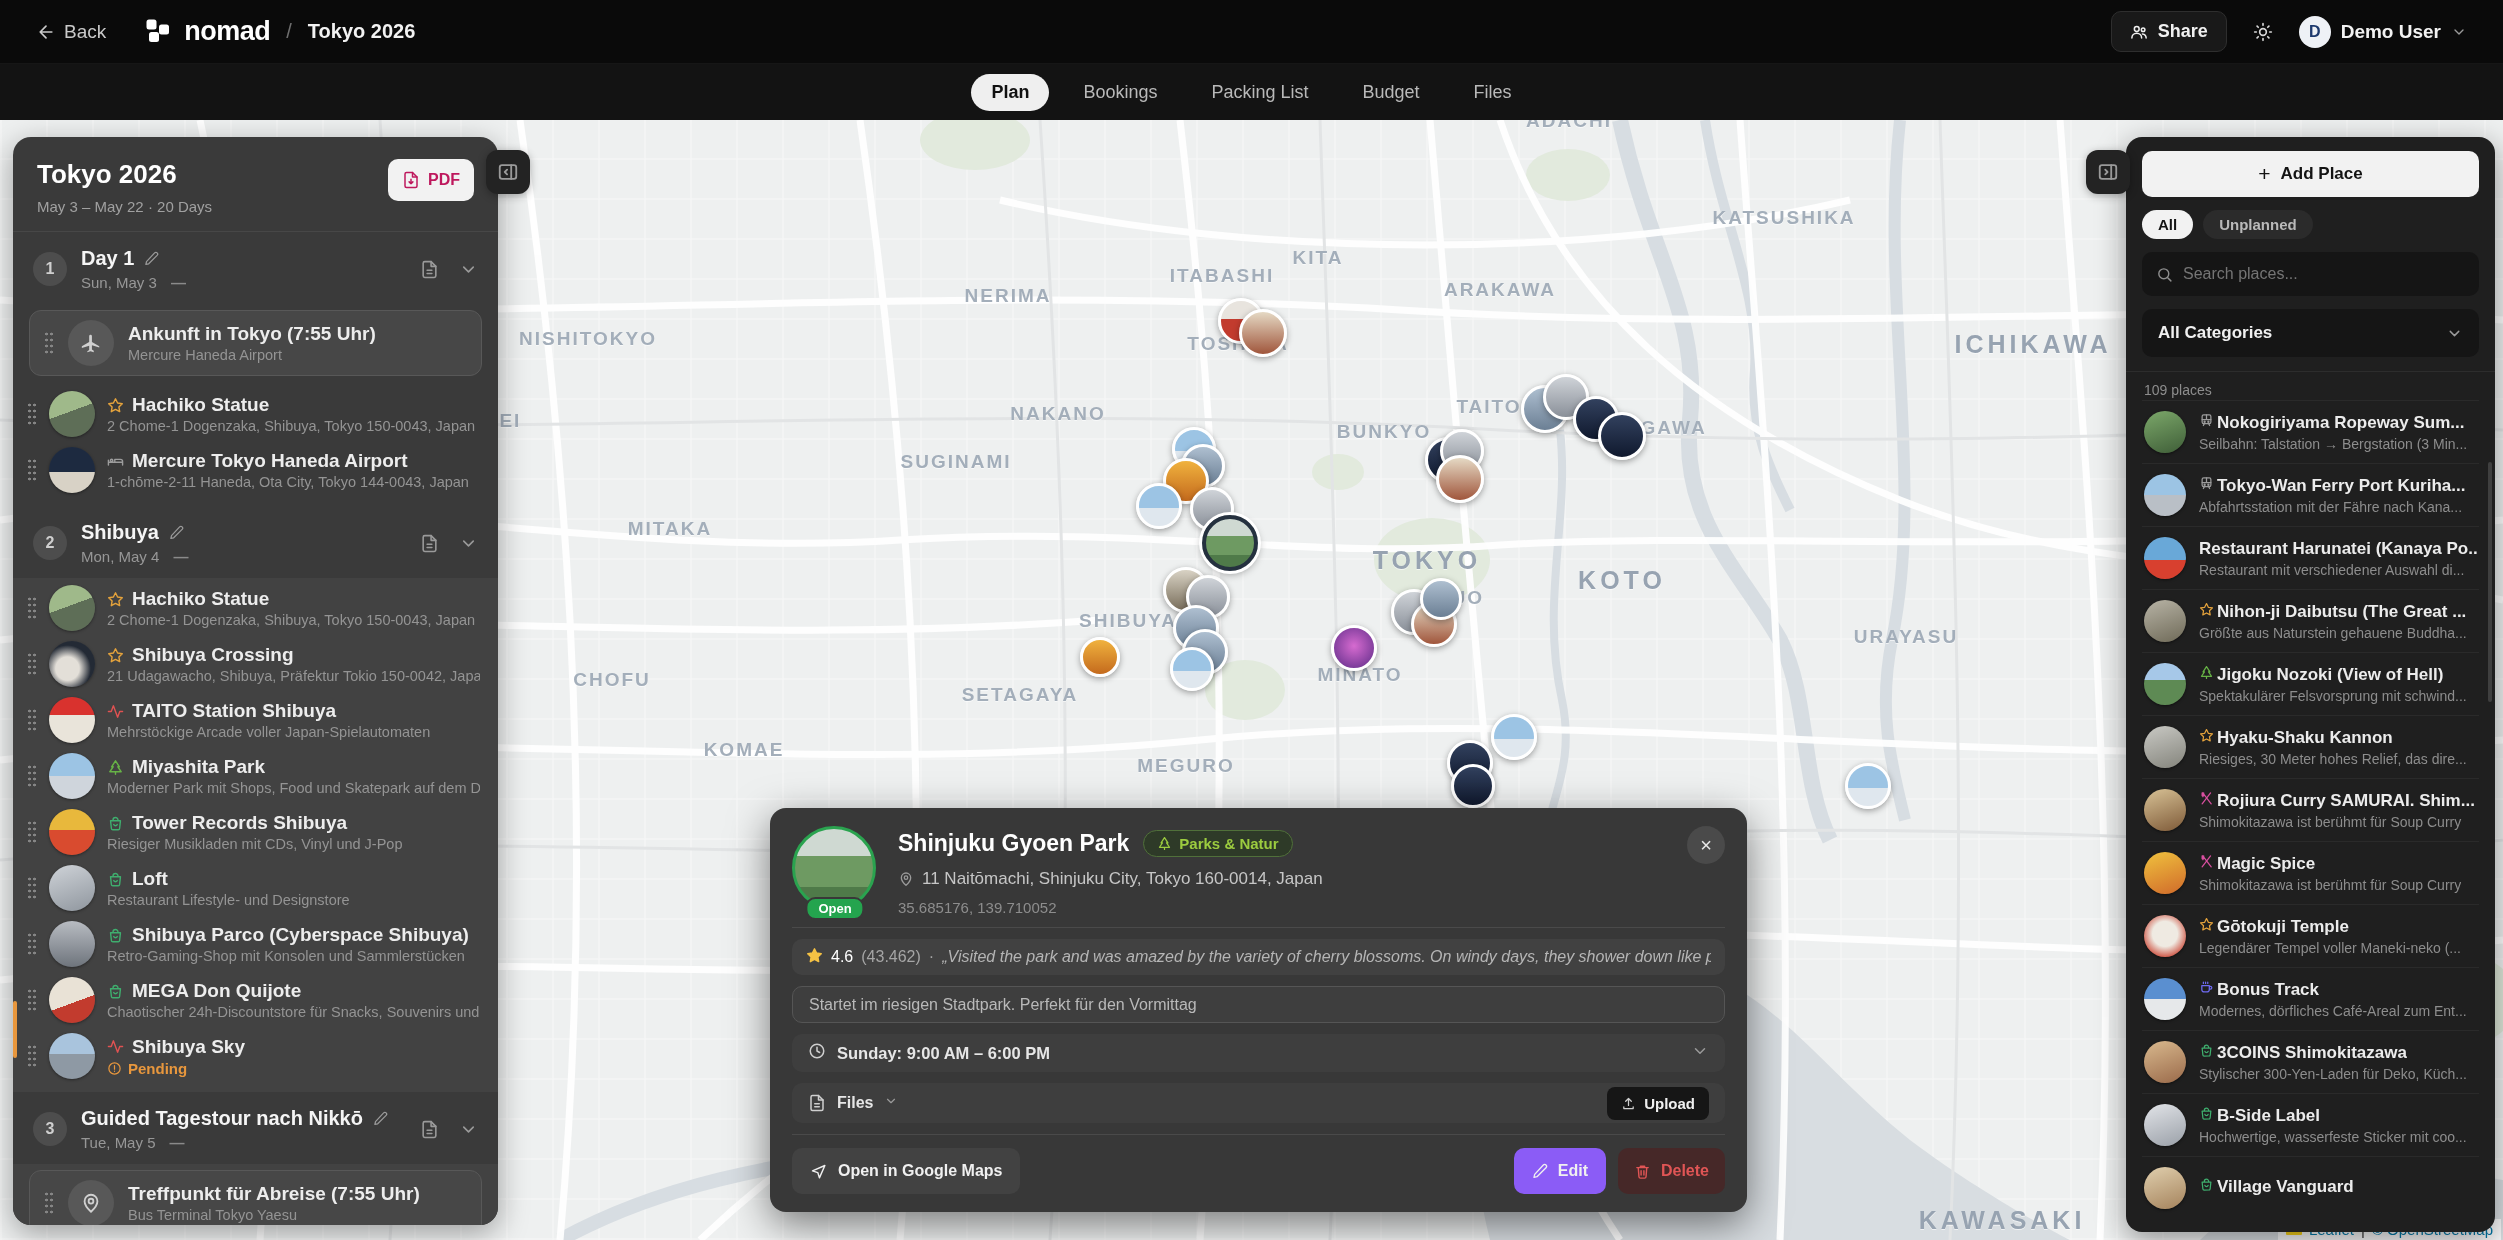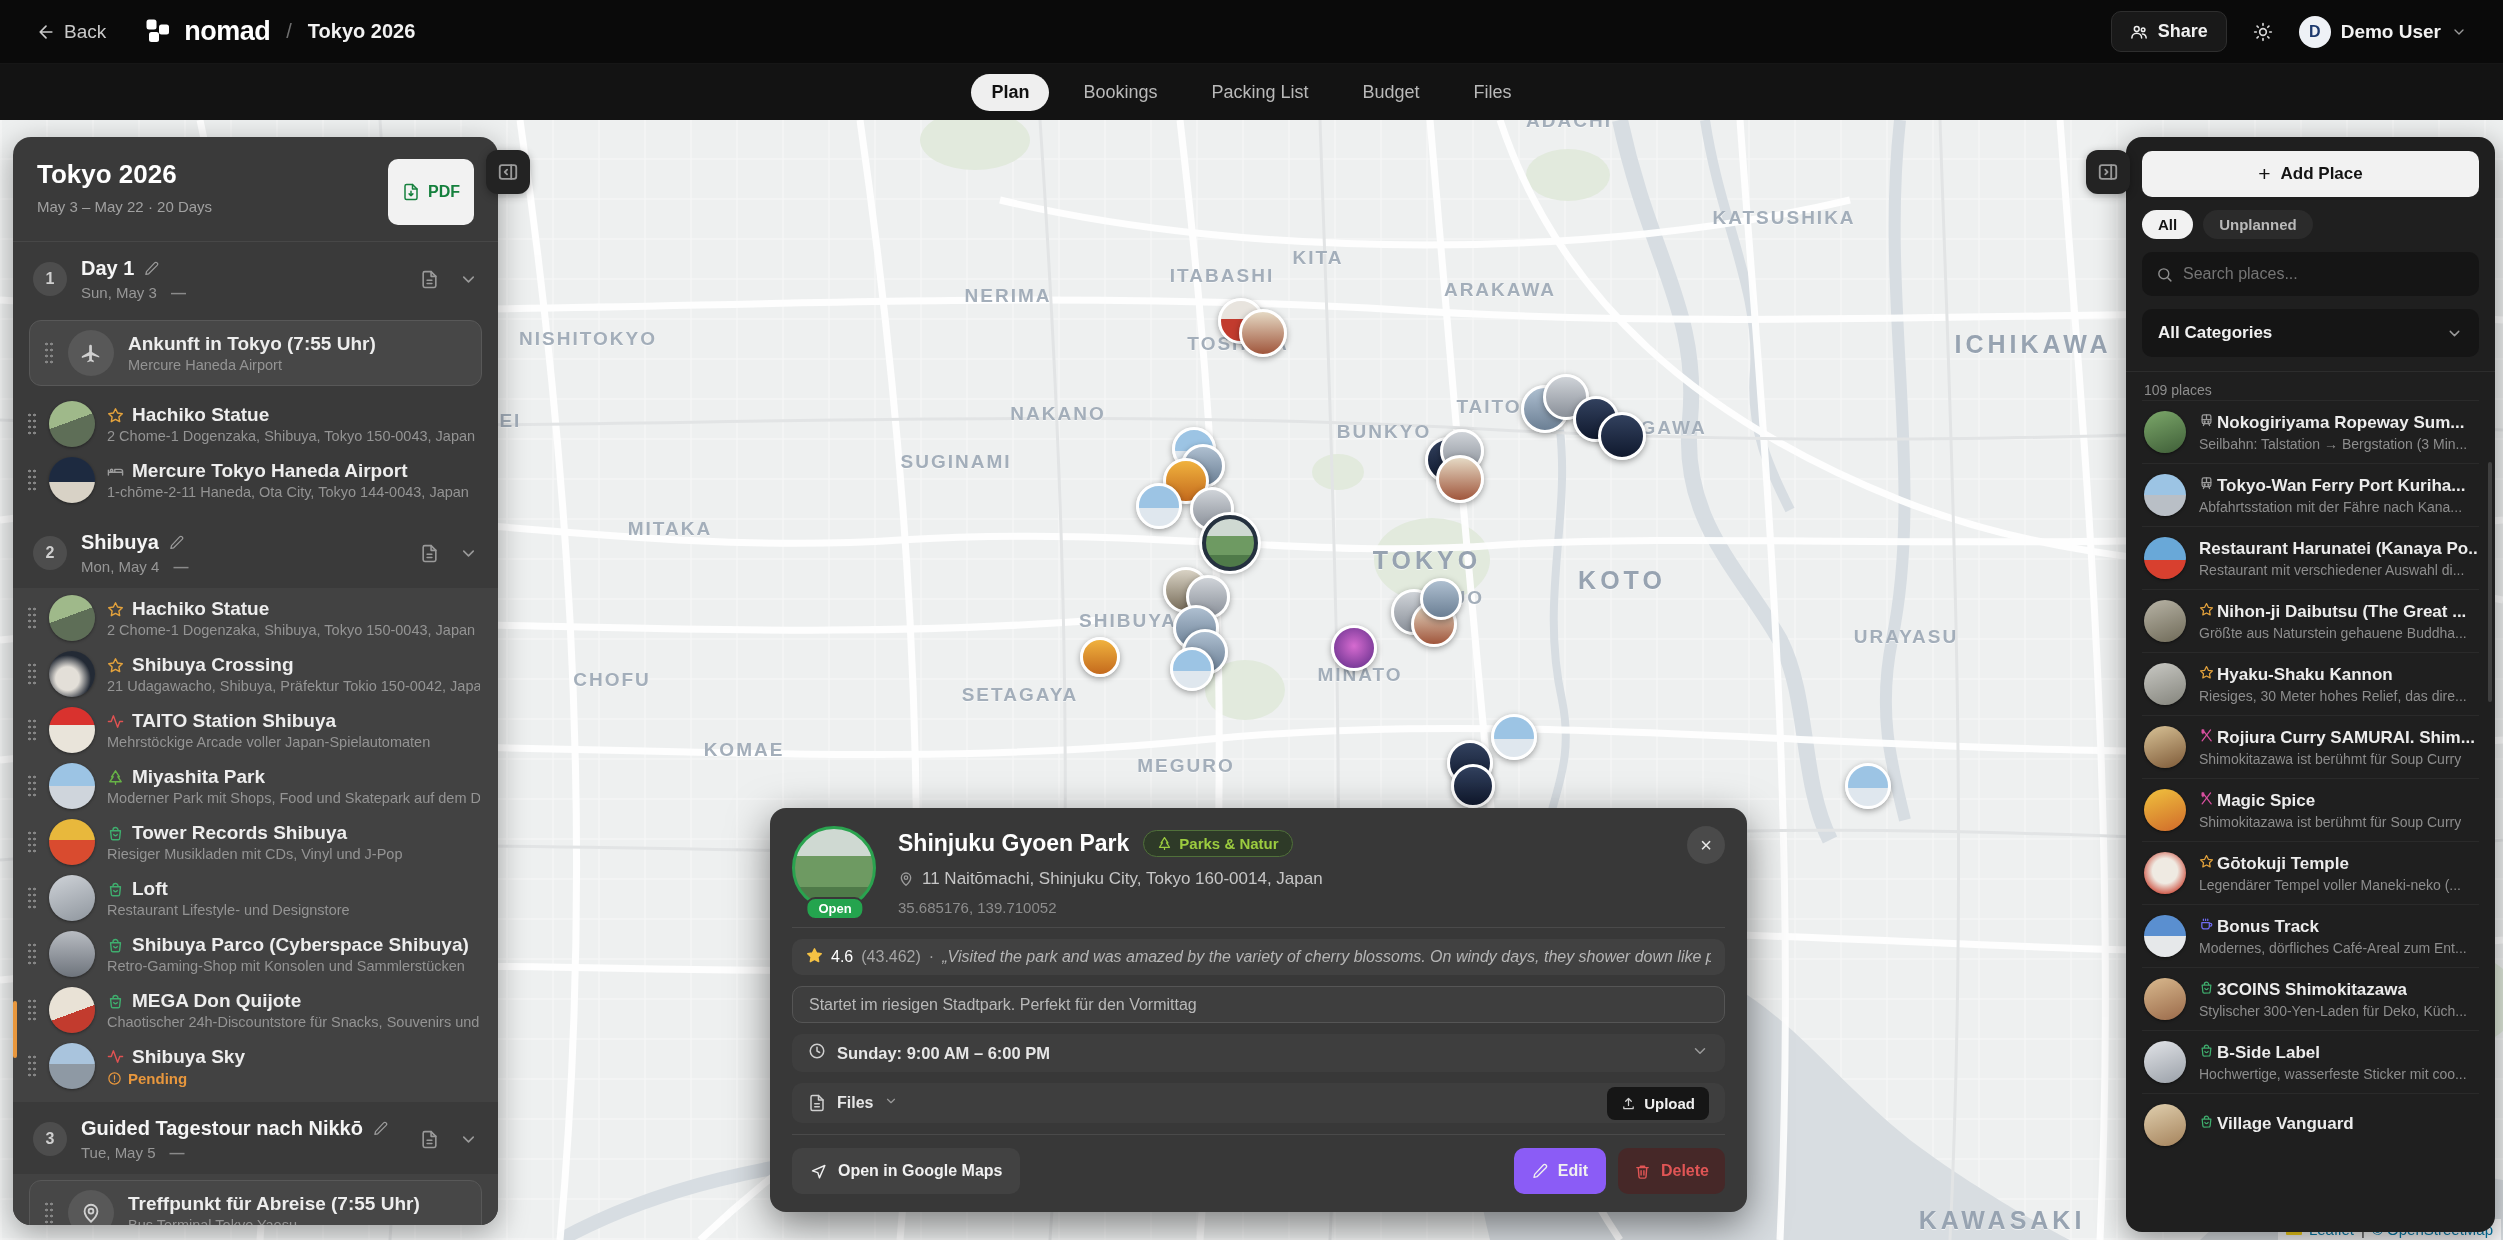--- a/index.html
+++ b/index.html
@@ -68,21 +68,21 @@
     box-shadow:0 2px 8px rgba(0,0,0,.3);}
   .panel-btn .ic{width:22px;height:22px;}
 
   
   .left-panel { position:absolute; left:13px; top:137px; width:485px; height:1088px; background:#3a3a3a;
     border-radius:18px; z-index:22; overflow:hidden; box-shadow:0 8px 30px rgba(0,0,0,.35);
     display:flex; flex-direction:column;}
   .lp-head { padding:22px 24px 16px; display:flex; align-items:flex-start; border-bottom:1px solid #474747;}
   .lp-title { color:#fff; font-size:26px; font-weight:bold; }
   .lp-sub { color:#a0a0a0; font-size:15px; margin-top:8px; }
-  .pdf-btn { margin-left:auto; background:#f2f2f2; color:#15803d; border-radius:10px; padding:24px 14px;
+  .pdf-btn { margin-left:auto; background:#f2f2f2; color:#be185d; border-radius:10px; padding:12px 14px;
     display:flex; align-items:flex-end; gap:8px; font-weight:bold; font-size:16px; cursor:pointer;}
   .pdf-btn .ic{width:18px;height:18px;}
   .lp-scroll { flex:1; overflow:hidden; }
   .dayhead { display:flex; align-items:center; gap:14px; padding:15px 20px 13px; }
   .daynum { width:34px; height:34px; border-radius:50%; background:#4d4d4d; color:#cfcfcf;
     font-weight:bold; font-size:16px; display:grid; place-items:center; flex:none;}
   .dayname-row { display:flex; align-items:center; gap:10px; }
   .dayname { color:#f5f5f5; font-size:20px; font-weight:bold; }
   .dayname-row .ic { width:15px; height:15px; color:#9a9a9a; }
   .daydate { color:#979797; font-size:15px; margin-top:4px; display:flex; gap:14px; align-items:center;}
@@ -913,20 +913,32 @@
       <div class="rt-row">
           <svg class="ic c-star">
             <use href="#i-star"></use>
           </svg>
         <span class="rt">Nihon-ji Daibutsu (The Great ...</span>
         </div>
       <div class="rs">Größte aus Naturstein gehauene Buddha...</div>
     </div>
   </div>
   <div class="rrow">
+    <div class="rav a15"></div>
+    <div class="ptxt">
+      <div class="rt-row">
+          <svg class="ic c-tree">
+            <use href="#i-tree"></use>
+          </svg>
+        <span class="rt">Jigoku Nozoki (View of Hell)</span>
+        </div>
+      <div class="rs">Spektakulärer Felsvorsprung mit schwind...</div>
+    </div>
+  </div>
+  <div class="rrow">
     <div class="rav a16"></div>
     <div class="ptxt">
       <div class="rt-row">
           <svg class="ic c-star">
             <use href="#i-star"></use>
           </svg>
         <span class="rt">Hyaku-Shaku Kannon</span>
         </div>
       <div class="rs">Riesiges, 30 Meter hohes Relief, das dire...</div>
     </div>

